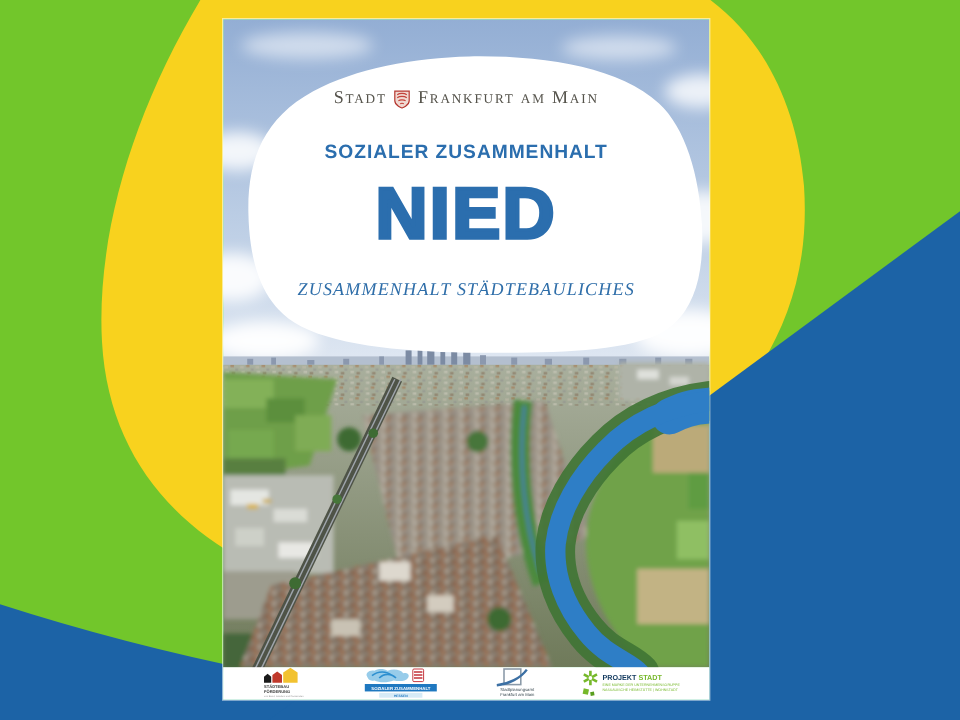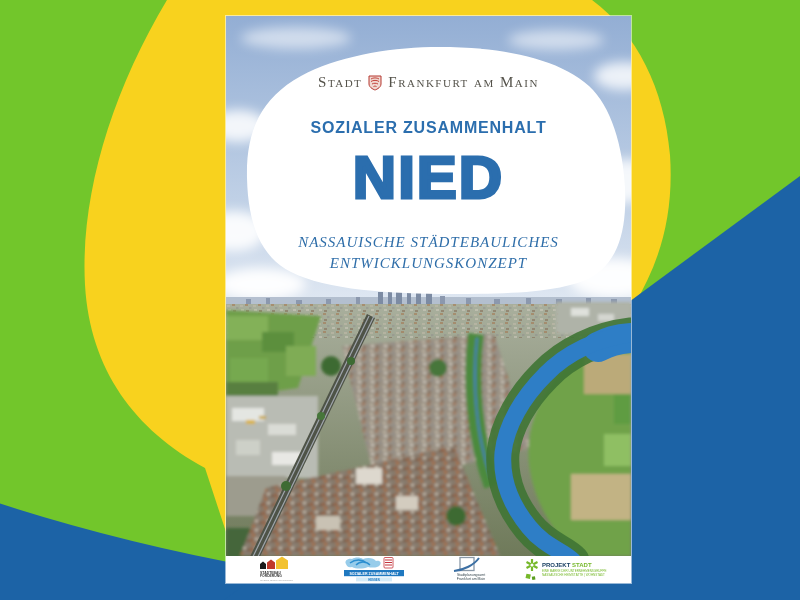--- a/index.html
+++ b/index.html
@@ -1,21 +1,21 @@
 <!DOCTYPE html>
 <html><head>
 <meta charset="utf-8">
 <style>
   html,body{margin:0;padding:0;background:#222;}
   .canvas{position:relative;width:800px;height:600px;overflow:hidden;
           font-family:"Liberation Sans",sans-serif;}
   .bg{position:absolute;inset:0;}
   
   .page{position:absolute;left:186px;top:16px;width:405px;height:567px;
-        background:#86efac;overflow:hidden;box-shadow:0 0 0 1px rgba(255,255,255,.55);margin-left:40px;}
+        background:#86efac;overflow:hidden;box-shadow:0 0 0 1px rgba(255,255,255,.55);}
   .photo{position:absolute;inset:0;}
   
   .citylogo{position:absolute;left:0;top:58px;width:100%;display:flex;
             align-items:center;justify-content:center;gap:6px;
             font-family:"Liberation Serif",serif;font-variant:small-caps;
             font-size:15px;letter-spacing:1.5px;color:#55534B;}
   .kicker{position:absolute;left:0;top:103px;width:100%;text-align:center;
           font-weight:bold;font-size:16px;letter-spacing:.8px;color:#2B6EAE;}
   .bigtitle{position:absolute;left:0;top:120px;width:100%;text-align:center;
             font-weight:bold;font-size:60px;line-height:84px;letter-spacing:2px;
@@ -184,22 +184,21 @@
       <svg width="14" height="16" viewBox="0 0 14 16">
         <path d="M1,1 H13 V9 C13,13 7,15 7,15 C7,15 1,13 1,9 Z" fill="#F0D9D2" stroke="#B5372F" stroke-width="1"></path>
         <path d="M3,4 C5,2.5 9,2.5 11,4 M3,6.5 C5,5 9,5 11,6.5 M4,9 C5.5,8 8.5,8 10,9 M5.5,11.5 C6.3,11 7.7,11 8.5,11.5" stroke="#C4433B" stroke-width="1" fill="none"></path>
       </svg>
       <span>Frankfurt am Main</span>
     </div>
 
     <div class="kicker">SOZIALER ZUSAMMENHALT</div>
     <div class="bigtitle">NIED</div>
     <div class="subtitle">
-      <div>NASSAUISCHE STÄDTEBAULICHES</div>
-      <div>ENTWICKLUNGSKONZEPT</div>
+      <div>ZUSAMMENHALT STÄDTEBAULICHES</div>
     </div>
 
     <div class="footerbar">
 
       <svg class="flogo" style="left:30px" width="40" height="27" viewBox="0 0 40 27">
         <path d="M4,8 L7,5.5 L10,8 V13 H4 Z" fill="#1A1A1A"></path>
         <path d="M11,6.5 L15,3.5 L19,6.5 V13 H11 Z" fill="#C0392B"></path>
         <path d="M20,4.5 L26,0.5 L32,4.5 V13 H20 Z" fill="#F2C230"></path>
         <text x="4" y="17.6" font-size="3.4" font-weight="bold" fill="#3A3A3A">STÄDTEBAU</text>
         <text x="4" y="21.4" font-size="3.4" font-weight="bold" fill="#3A3A3A">FÖRDERUNG</text>

